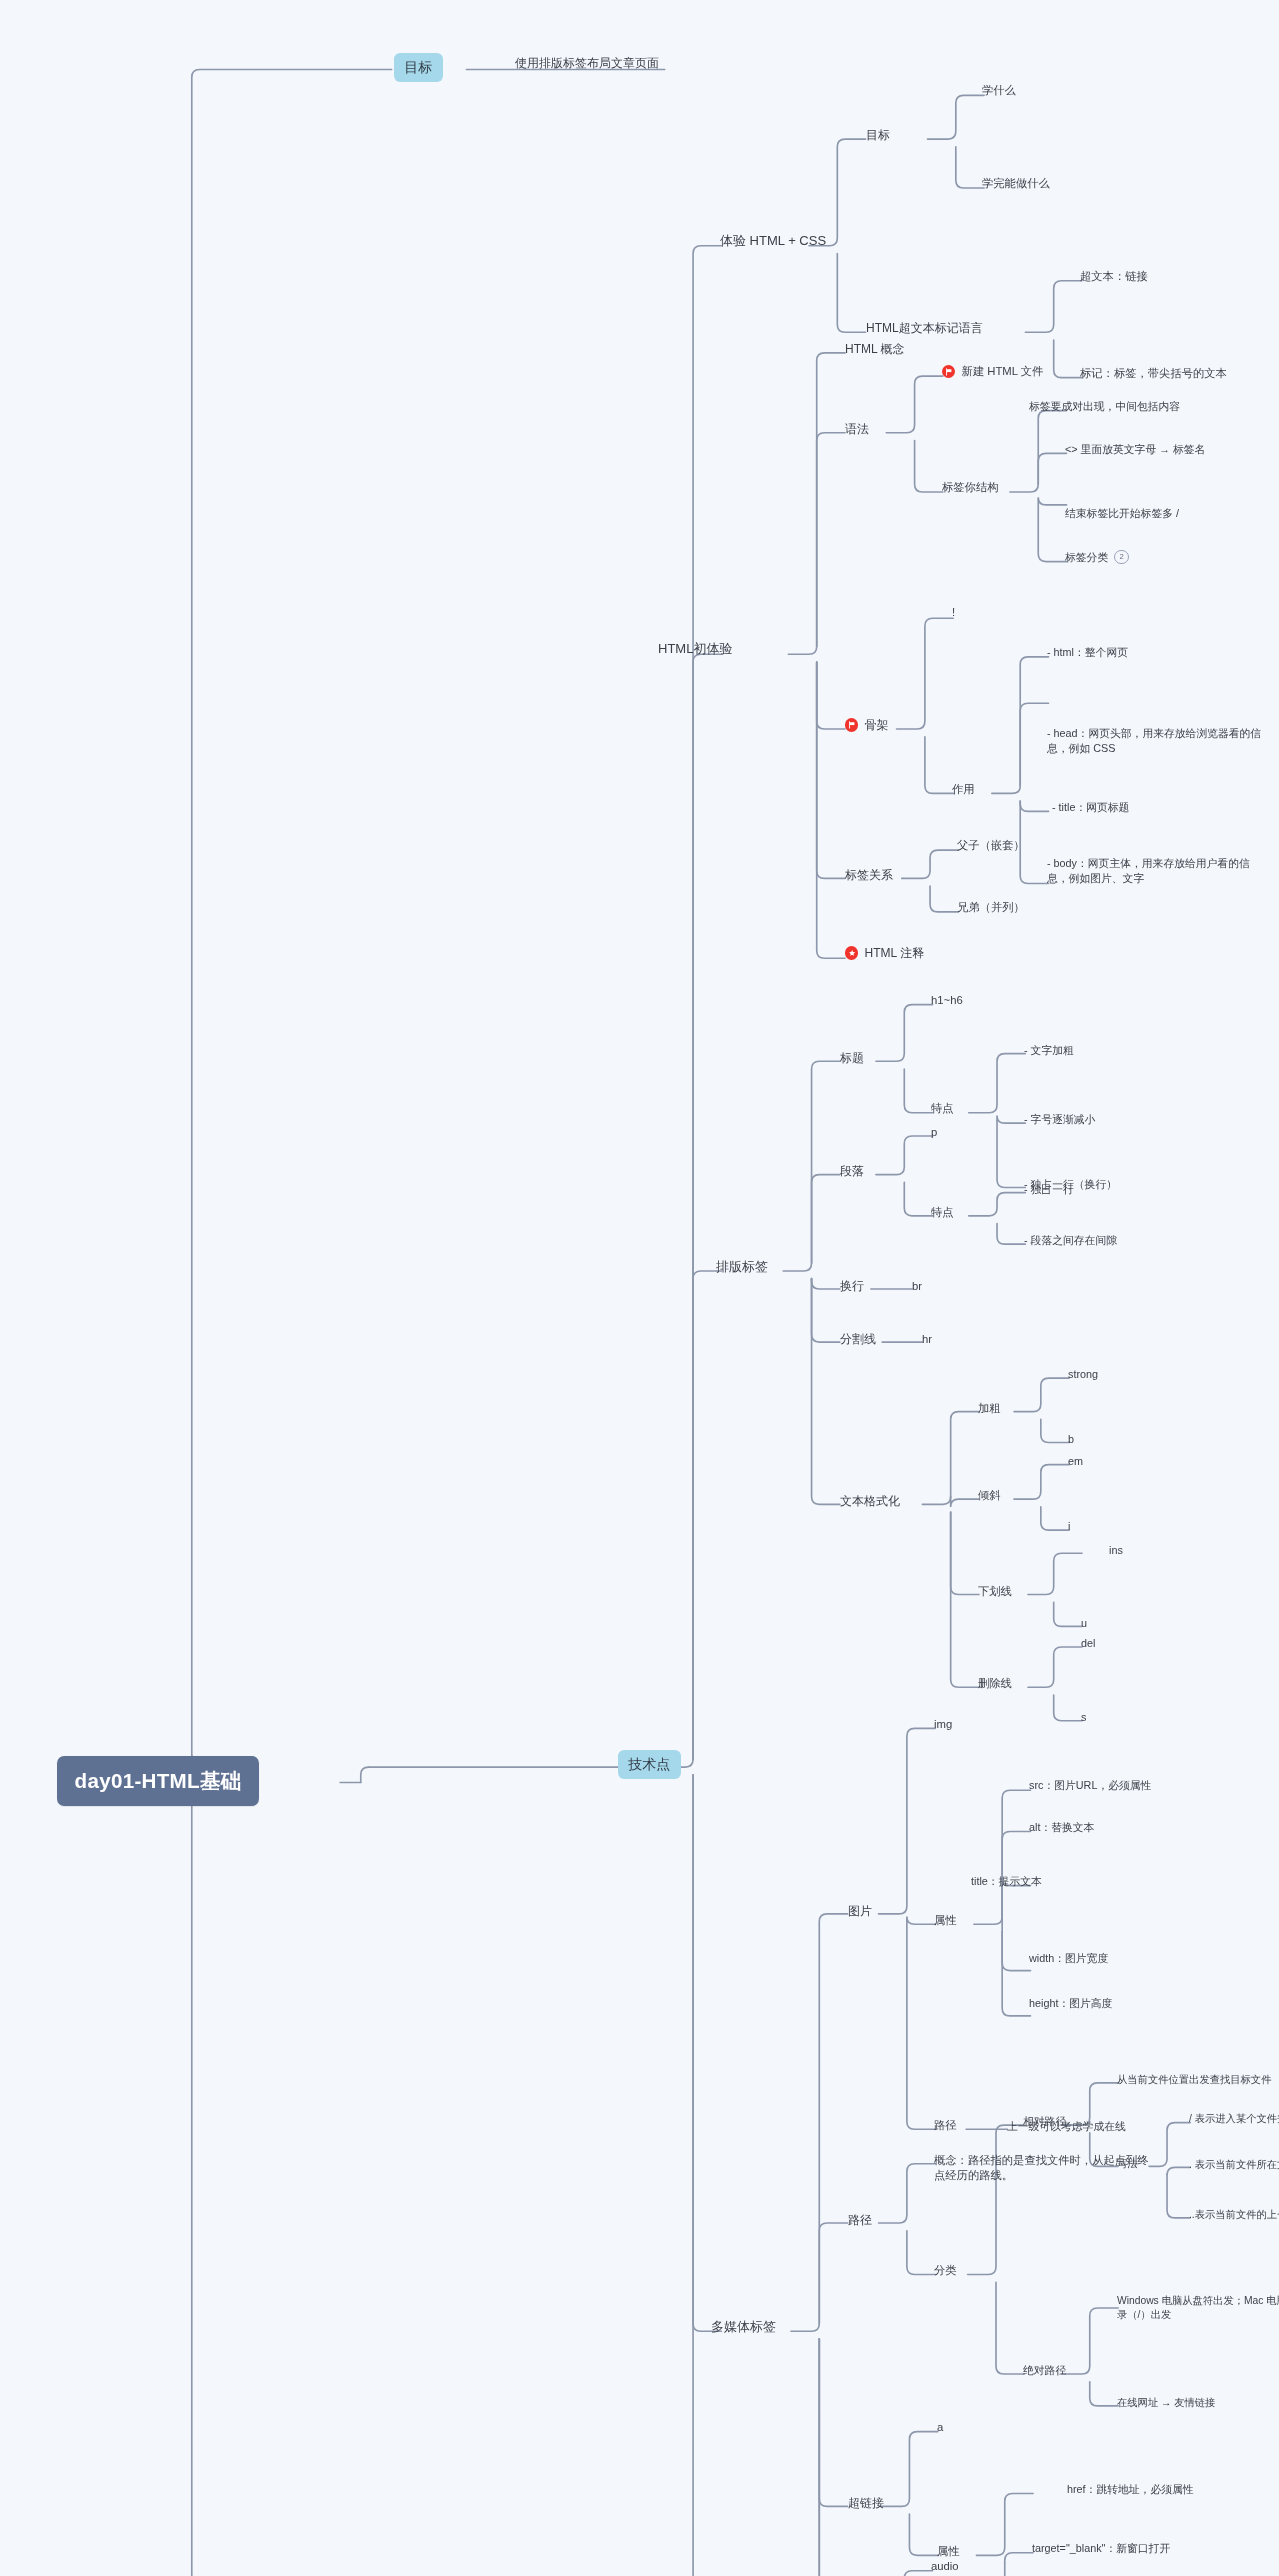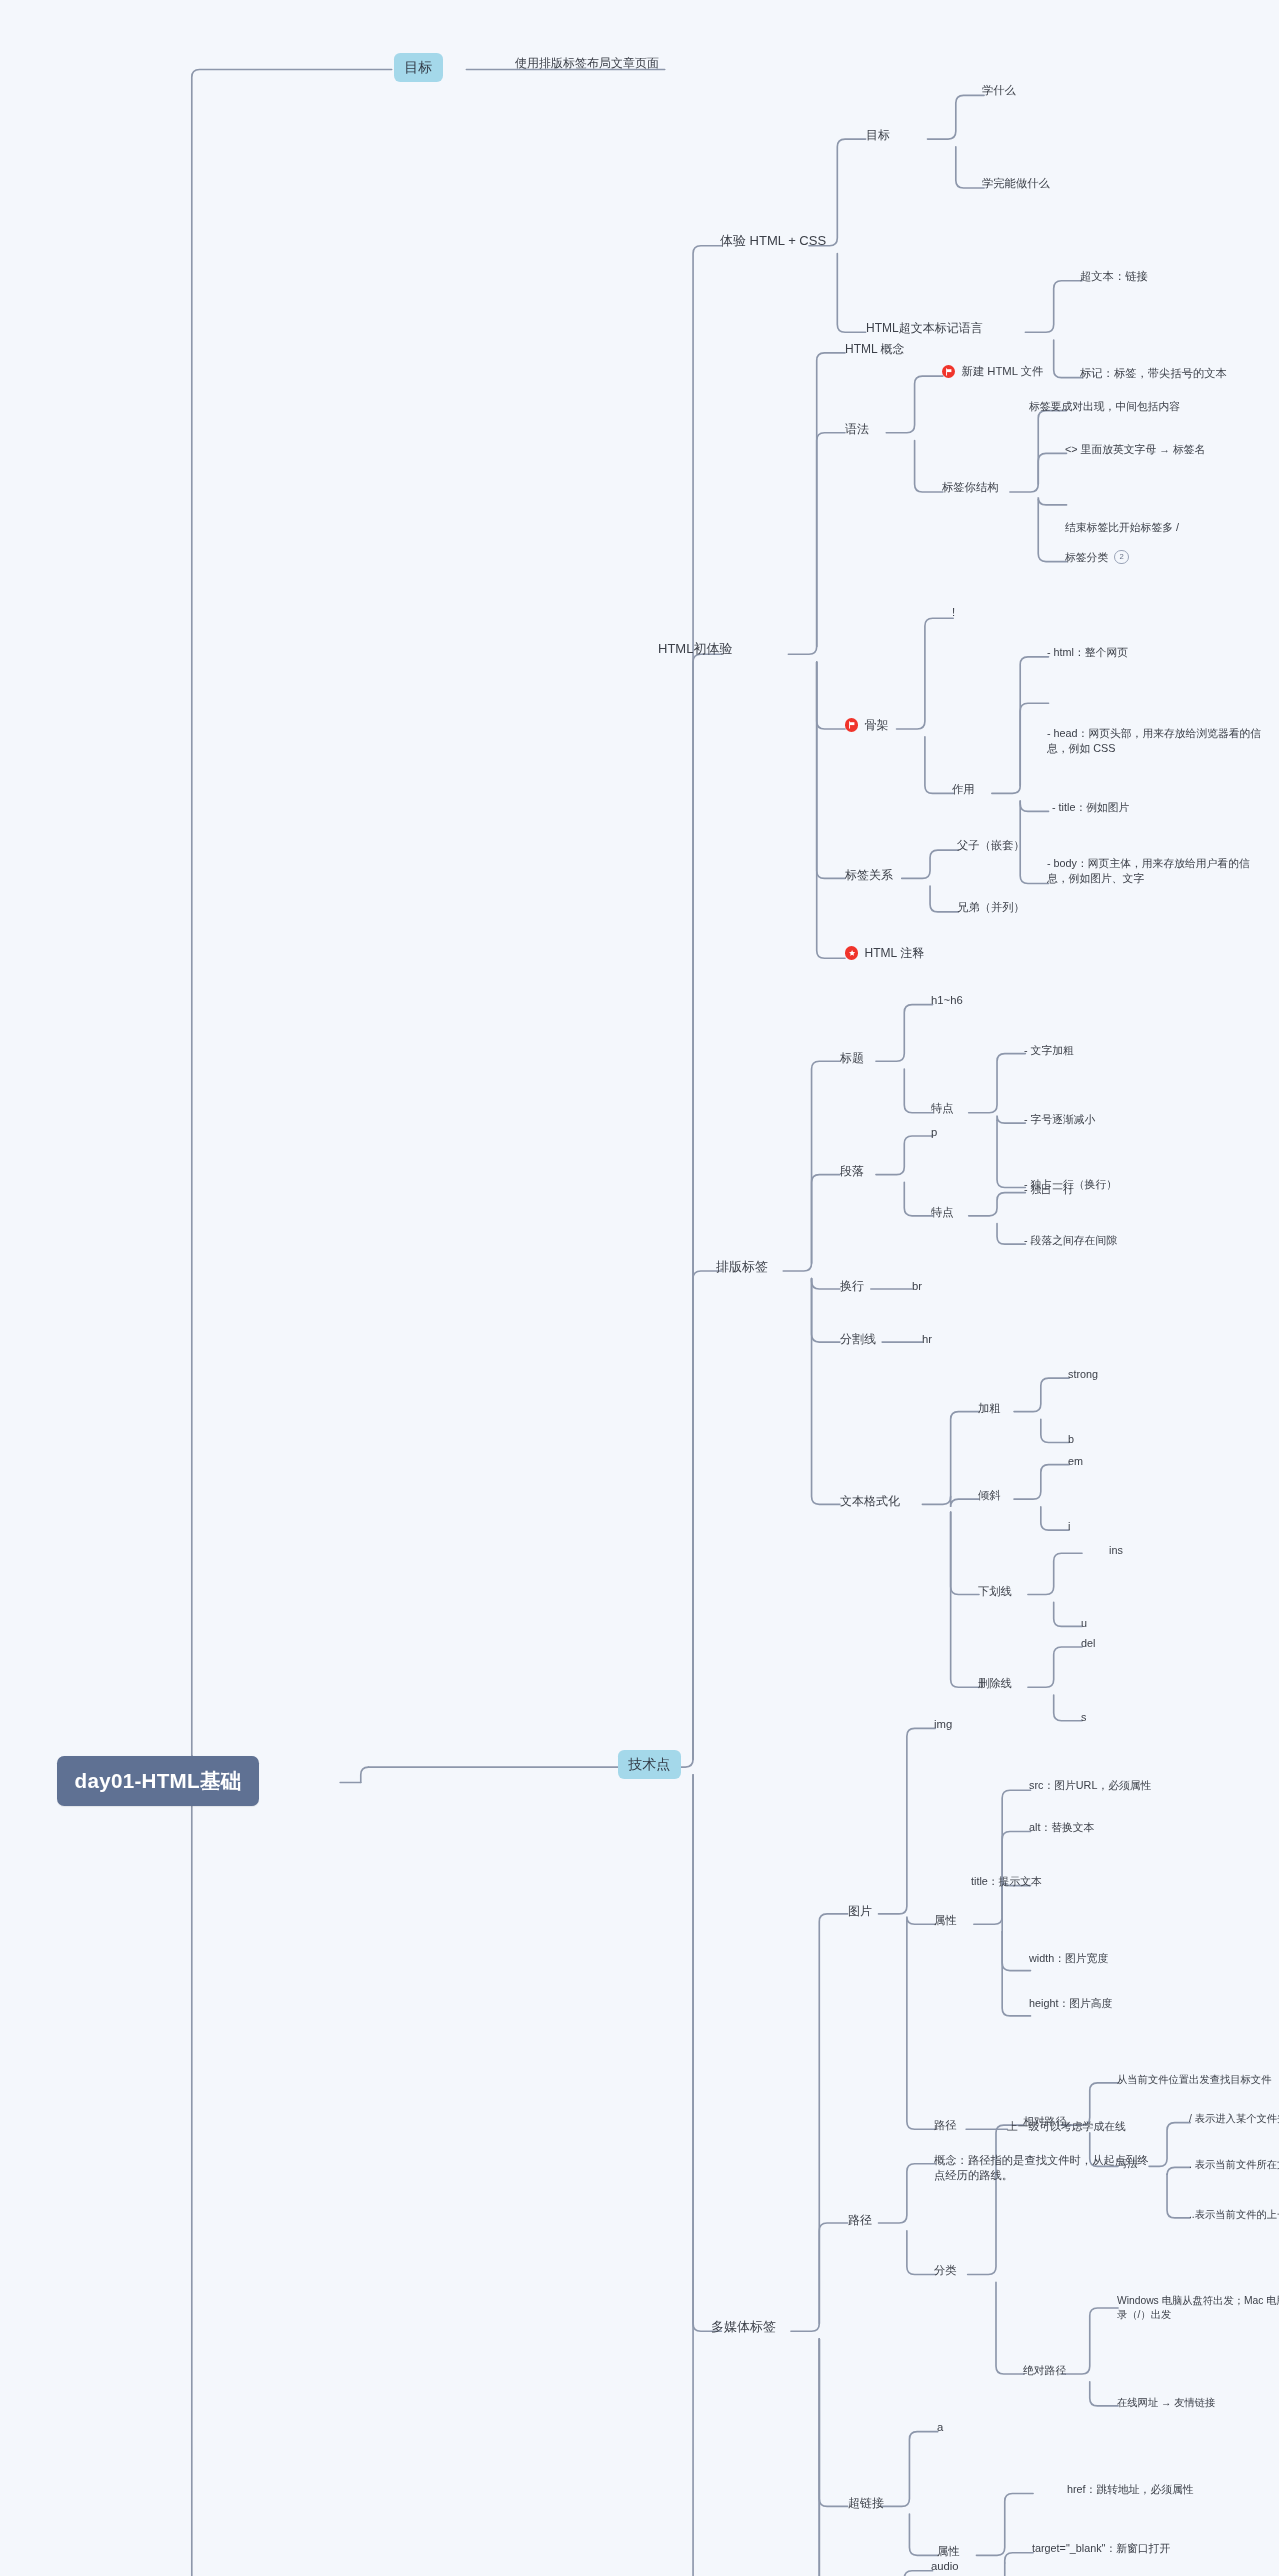--- a/index.html
+++ b/index.html
@@ -261,40 +261,40 @@
       <svg width="8.2" height="8.2" viewBox="0 0 16 16">
           <path d="M3 1.5 L3 14" stroke="#fff" stroke-width="1.8" fill="none" stroke-linecap="round"></path>
           <path d="M3.8 2.4 L12.5 2.4 L12.5 8 L3.8 8 Z" fill="#fff"></path>
         </svg>
     </span>
     <span>新建 HTML 文件</span>
   </div>
   <div class="node lvl4" style="left:942px;top:480px;">标签你结构</div>
   <div class="node lvl5" style="left:1029px;top:399px;">标签要成对出现，中间包括内容</div>
   <div class="node lvl5" style="left:1065px;top:442px;">&lt;&gt; 里面放英文字母 → 标签名</div>
-  <div class="node lvl5" style="left:1065px;top:520px;">结束标签比开始标签多 /</div>
+  <div class="node lvl5" style="left:1065px;top:506px;">结束标签比开始标签多 /</div>
   <div class="node lvl5 marker" style="left:1065px;top:550px;">
     <span>标签分类</span>
     <span class="circnum">2</span>
   </div>
 
   <div class="node lvl3 marker" style="left:845px;top:717px;text-align:center;">
     <span class="badge">
       <svg width="8.2" height="8.2" viewBox="0 0 16 16">
           <path d="M3 1.5 L3 14" stroke="#fff" stroke-width="1.8" fill="none" stroke-linecap="round"></path>
           <path d="M3.8 2.4 L12.5 2.4 L12.5 8 L3.8 8 Z" fill="#fff"></path>
         </svg>
     </span>
     <span>骨架</span>
   </div>
   <div class="node lvl4" style="left:952px;top:605px;">!</div>
   <div class="node lvl4" style="left:952px;top:782px;">作用</div>
   <div class="node lvl5" style="left:1047px;top:645px;">- html：整个网页</div>
   <div class="node lvl5 wrap" style="left:1047px;top:681px;width:216px;margin-top:45px;">- head：网页头部，用来存放给浏览器看的信息，例如 CSS</div>
-  <div class="node lvl5" style="left:1052px;top:800px;">- title：例如图片</div>
+  <div class="node lvl5" style="left:1052px;top:800px;">- title：网页标题</div>
   <div class="node lvl5 wrap" style="left:1047px;top:856px;width:222px;">- body：网页主体，用来存放给用户看的信息，例如图片、文字</div>
 
   <div class="node lvl3" style="left:845px;top:867px;">标签关系</div>
   <div class="node lvl4" style="left:957px;top:838px;">父子（嵌套）</div>
   <div class="node lvl4" style="left:957px;top:900px;">兄弟（并列）</div>
 
   <div class="node lvl3 marker" style="left:845px;top:945px;">
     <span class="badge">
       <svg width="8.2" height="8.2" viewBox="0 0 16 16">
           <path d="M8 2 L9.8 6.1 L14 6.4 L10.8 9.2 L11.8 13.4 L8 11.1 L4.2 13.4 L5.2 9.2 L2 6.4 L6.2 6.1 Z" fill="#fff"></path>

